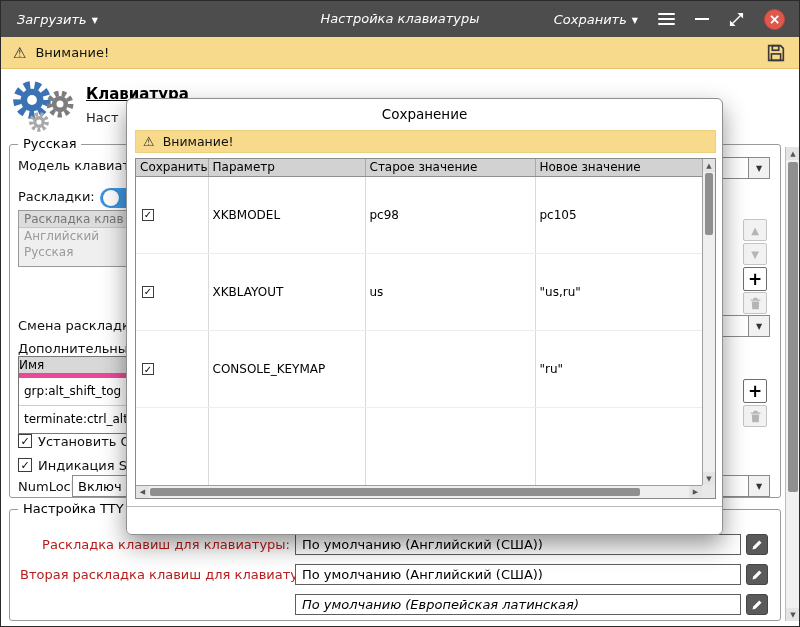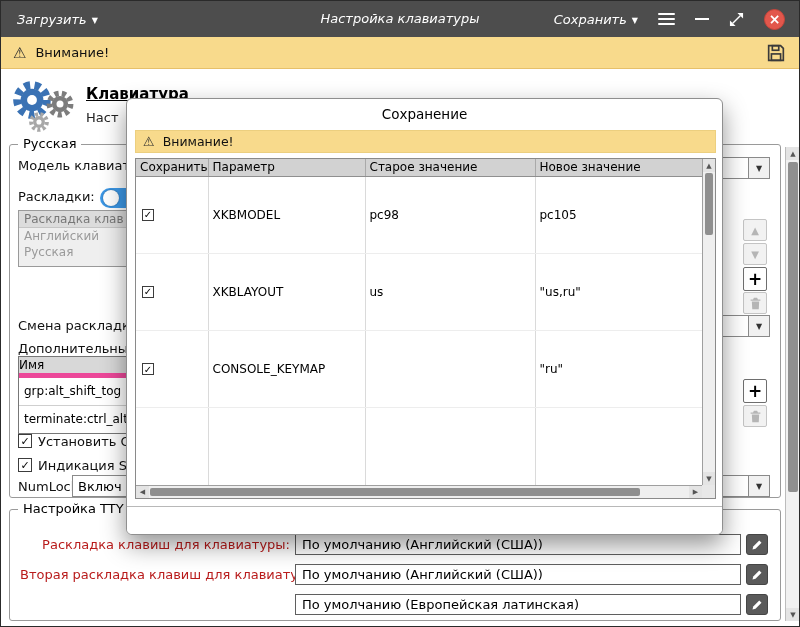--- a/index.html
+++ b/index.html
@@ -243,21 +243,21 @@
     </div>
 
     <span class="rlabel" style="left:10px; top:57px; width:270px;">Вторая раскладка клавиш для клавиатуры:</span>
     <div class="field" style="left:285px; top:54px; width:446px; height:21px;">По умолчанию (Английский (США))</div>
     <div class="pencil" style="left:736px; top:54px;">
       <svg width="12" height="12" viewBox="0 0 16 16">
           <path d="M2 14l1-4 8-8 3 3-8 8z" fill="#fff"></path>
         </svg>
     </div>
 
-    <div class="field" style="left:285px; top:84px; width:446px; height:21px;">По умолчанию (Европейская латинская)</div>
+    <div class="field" style="left:285px; top:84px; width:446px; height:21px;font-style:italic;">По умолчанию (Европейская латинская)</div>
     <div class="pencil" style="left:736px; top:84px;">
       <svg width="12" height="12" viewBox="0 0 16 16">
           <path d="M2 14l1-4 8-8 3 3-8 8z" fill="#fff"></path>
         </svg>
     </div>
   </div>
 
   <div class="vsb" style="left:784px; top:146px; width:15px; height:474px;">
     <div class="sb-arrow" style="top:0;">
         <span>▲</span>

